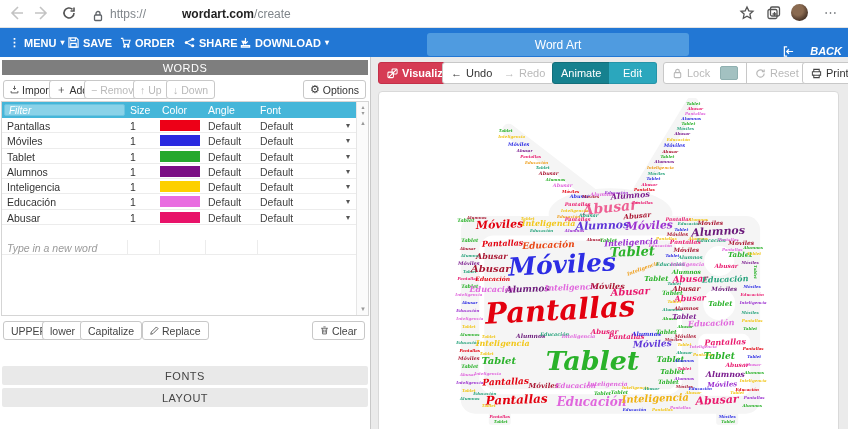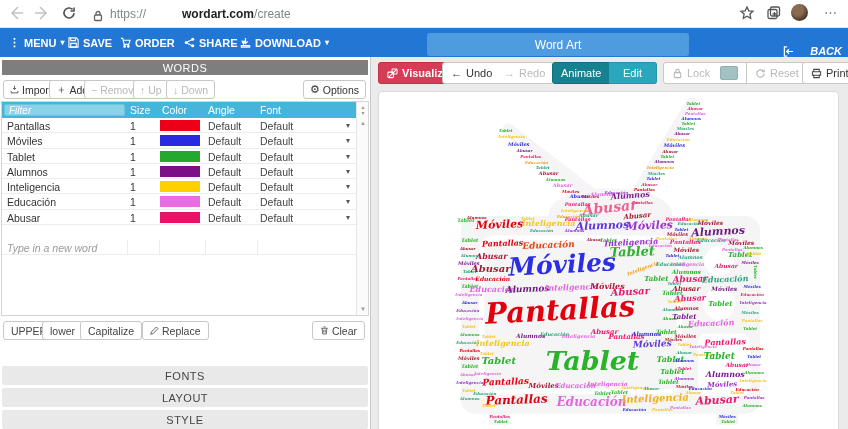--- a/index.html
+++ b/index.html
@@ -312,21 +312,20 @@
     </span>
     <span class="casebtn" style="right:5px">
       <svg viewBox="0 0 12 12" fill="none" stroke="#555" stroke-width="1.1">
           <path d="M1.5 3h9M4.5 1.2h3M3 3l.5 7.6h5L9 3M5 4.8v4M7 4.8v4"></path>
         </svg>
       <span>Clear</span>
     </span>
 
     <div class="accordion" style="top:309px">FONTS</div>
     <div class="accordion" style="top:331px">LAYOUT</div>
-    <div class="accordion" style="top:353px">STYLE</div>
   </div>
 
   <div id="right-panel">
     <span class="rbtn" id="visualize-btn" style="left:7px">
       <svg viewBox="0 0 12 12" fill="none" stroke="#fff" stroke-width="1.1">
           <rect x="1" y="4.5" width="6" height="6" rx="1"></rect>
           <rect x="5.5" y="1" width="5.5" height="5.5" rx="1"></rect>
           <path d="M1.5 10.5L10.5 1.5"></path>
         </svg>
       <span>Visualize</span>

